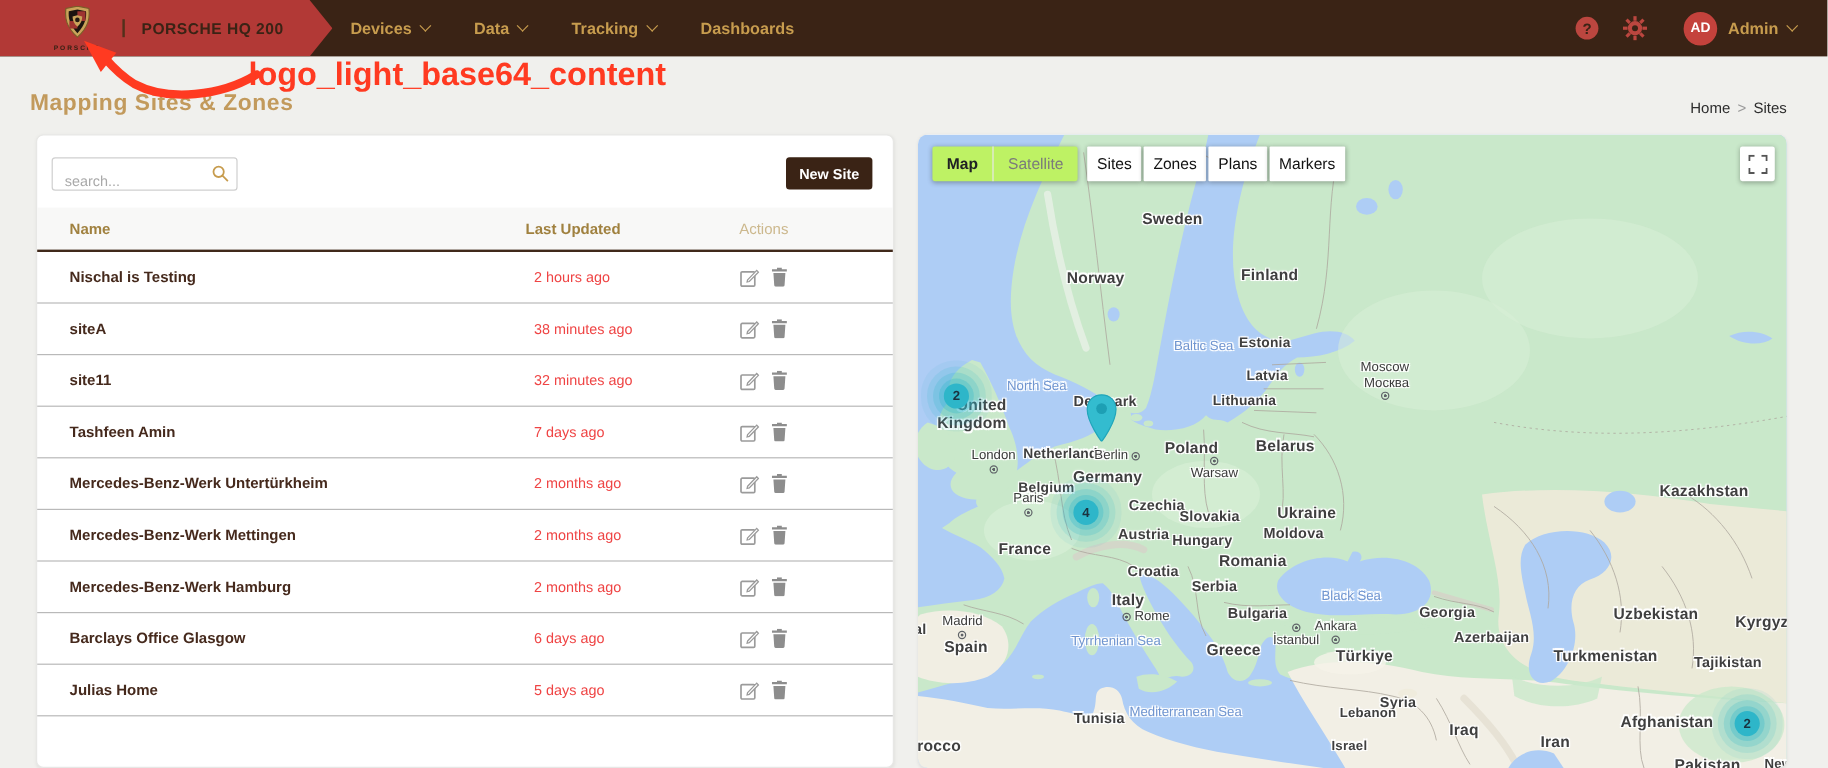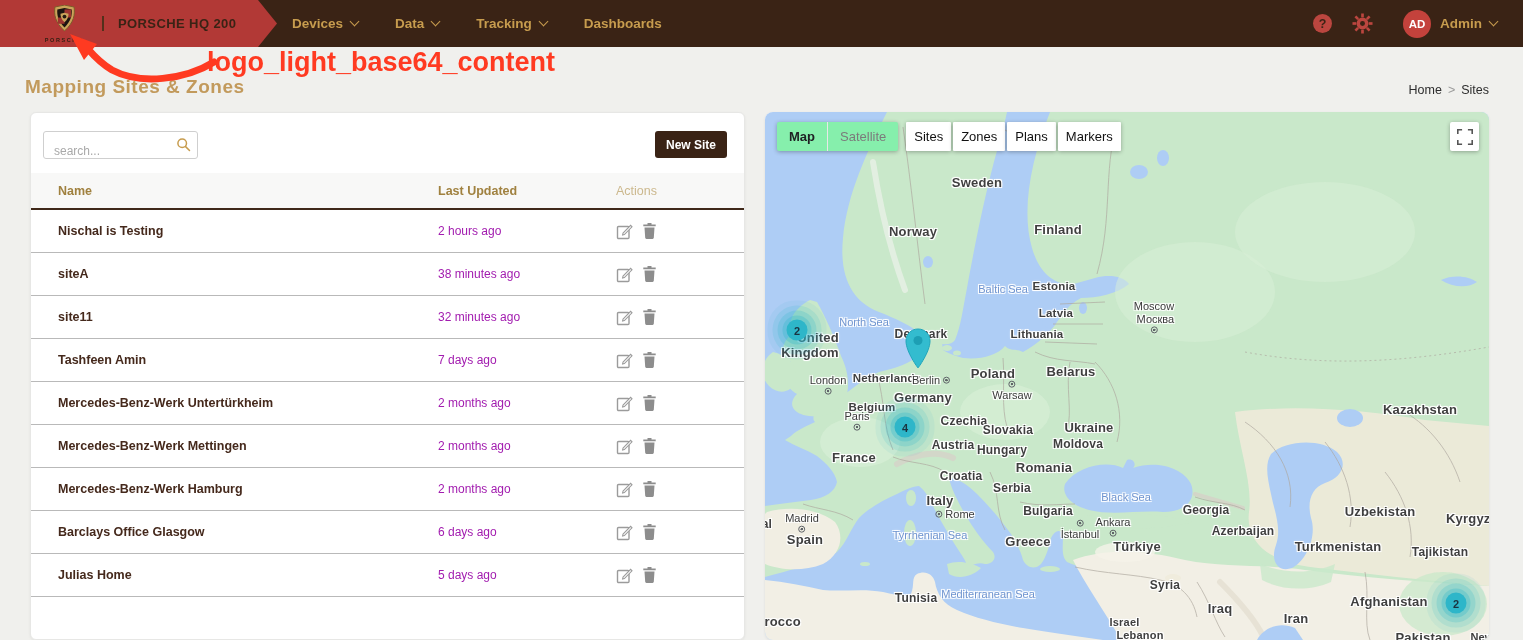--- a/index.html
+++ b/index.html
@@ -50,21 +50,21 @@
     border:none;border-radius:3px;font-size:12px;font-weight:700;font-family:"Liberation Sans",sans-serif;cursor:pointer;}
   .thead{position:absolute;left:0;top:60px;width:100%;height:37px;background:#f8f8f7;
     border-bottom:2px solid #40291a;display:grid;grid-template-columns:1fr 178px 128px;align-items:center;
     padding-left:27px;box-sizing:border-box;}
   .th{font-size:12.5px;font-weight:700;color:#a0813f;}
   .th.actions{color:#ccb88d;font-weight:400;}
   .tbody{position:absolute;left:0;top:97px;width:100%;}
   .trow{height:43px;display:grid;grid-template-columns:1fr 178px 128px;align-items:center;padding-left:27px;
     box-sizing:border-box;border-bottom:1px solid #b9b9b9;}
   .tname{font-size:12.5px;font-weight:700;color:#45291c;}
-  .ttime{font-size:12px;color:#a21caf;}
+  .ttime{font-size:12px;color:#ef4444;margin-left:7px;}
   .tactions{display:flex;gap:10px;align-items:center;}
   .icon-btn{cursor:pointer;display:flex;align-items:center;}
 
   
   .map-panel{position:absolute;left:765px;top:112px;width:724px;height:528px;background:#fff;border-radius:8px;
     overflow:hidden;box-shadow:0 1px 3px rgba(0,0,0,.08);}
   .map-canvas{position:absolute;inset:0;}
   .map-label{position:absolute;transform:translate(-50%,-50%);white-space:pre-line;text-align:right;line-height:1.15;
     text-shadow:-1px -1px 0 rgba(255,255,255,.95),1px -1px 0 rgba(255,255,255,.95),-1px 1px 0 rgba(255,255,255,.95),1px 1px 0 rgba(255,255,255,.95),0 0 3px #fff;
     pointer-events:none;}
@@ -74,21 +74,21 @@
   .lblflex{display:flex;align-items:center;gap:3px;}
   .lblflex.col{flex-direction:column;gap:1px;}
   .city-dot{width:5px;height:5px;border:1.4px solid #5f6368;border-radius:50%;flex:0 0 auto;
     background:radial-gradient(circle,#5f6368 0 1.1px,transparent 1.4px);}
   .cluster{position:absolute;width:21px;height:21px;border-radius:50%;background:#2eb6c9;color:#1a3340;
     font-size:11px;font-weight:700;display:flex;align-items:center;justify-content:center;
     transform:translate(-50%,-50%);
     box-shadow:0 0 0 4px rgba(46,182,201,.30),0 0 0 9px rgba(46,182,201,.22),0 0 0 14px rgba(46,182,201,.14),0 0 0 19px rgba(46,182,201,.08);}
   .map-pin{position:absolute;}
   .map-controls{position:absolute;left:12px;top:10px;display:flex;gap:8px;}
-  .mt-group{display:flex;background:#86efac;border-radius:2px;box-shadow:0 1px 4px rgba(0,0,0,.3);height:29px;}
+  .mt-group{display:flex;background:#bef264;border-radius:2px;box-shadow:0 1px 4px rgba(0,0,0,.3);height:29px;}
   .mt-btn{padding:0 12px;display:flex;align-items:center;font-size:13px;cursor:pointer;}
   .mt-btn.sel{font-weight:700;color:#202124;}
   .mt-btn.unsel{color:#7b7b7b;border-left:1px solid #e8e8e8;}
   .layer-buttons{display:flex;gap:2px;}
   .layer-btn{background:#fff;border-radius:1px;box-shadow:0 1px 4px rgba(0,0,0,.3);height:29px;padding:0 8px;
     display:flex;align-items:center;font-size:13px;color:#111;cursor:pointer;}
   .fullscreen-btn{position:absolute;right:10px;top:10px;width:29px;height:29px;background:#fff;border-radius:2px;
     box-shadow:0 1px 4px rgba(0,0,0,.3);display:flex;align-items:center;justify-content:center;cursor:pointer;}
 </style>
 </head>
@@ -479,21 +479,21 @@
           <span class="map-label city lblflex col" style="left: 348px; top: 414px; font-size: 11px;"><span>Ankara</span><span class="city-dot"></span></span>
           <span class="map-label country" style="left: 478px; top: 420px; font-size: 12px;">Azerbaijan</span>
           <span class="map-label country" style="left: 40px; top: 428px; font-size: 13px;">Spain</span>
           <span class="map-label sea" style="left: 165px; top: 423px; font-size: 11px;">Tyrrhenian Sea</span>
           <span class="map-label country" style="left: 263px; top: 430px; font-size: 13px;">Greece</span>
           <span class="map-label country" style="left: 372px; top: 435px; font-size: 13px;">Türkiye</span>
           <span class="map-label country" style="left: 573px; top: 435px; font-size: 13px;">Turkmenistan</span>
           <span class="map-label country" style="left: 675px; top: 441px; font-size: 12px;">Tajikistan</span>
           <span class="map-label country" style="left: 400px; top: 474px; font-size: 12px;">Syria</span>
           <span class="map-label sea" style="left: 223px; top: 482px; font-size: 11px;">Mediterranean Sea</span>
-          <span class="map-label country" style="left: 375px; top: 483px; font-size: 11px; margin-top: 40px;">Lebanon</span>
+          <span class="map-label country" style="left: 375px; top: 483px; font-size: 11px;">Lebanon</span>
           <span class="map-label country" style="left: 151px; top: 487px; font-size: 12px;">Tunisia</span>
           <span class="map-label country" style="left: 435px; top: 497px; font-size: 13px; padding-left: 40px;">Iraq</span>
           <span class="map-label country" style="left: 624px; top: 490px; font-size: 13px;">Afghanistan</span>
           <span class="map-label country" style="left: 531px; top: 507px; font-size: 13px;">Iran</span>
           <span class="map-label country" style="left: 347px; top: 510px; font-size: 11px; padding-left: 25px;">Israel</span>
           <span class="map-label country" style="left: 8px; top: 510px; font-size: 13px;">Morocco</span>
           <span class="map-label country" style="left: 658px; top: 526px; font-size: 13px;">Pakistan</span>
           <span class="map-label country" style="left: 717px; top: 525px; font-size: 11px;">New</span>
         </div>
       <div id="map-markers">

